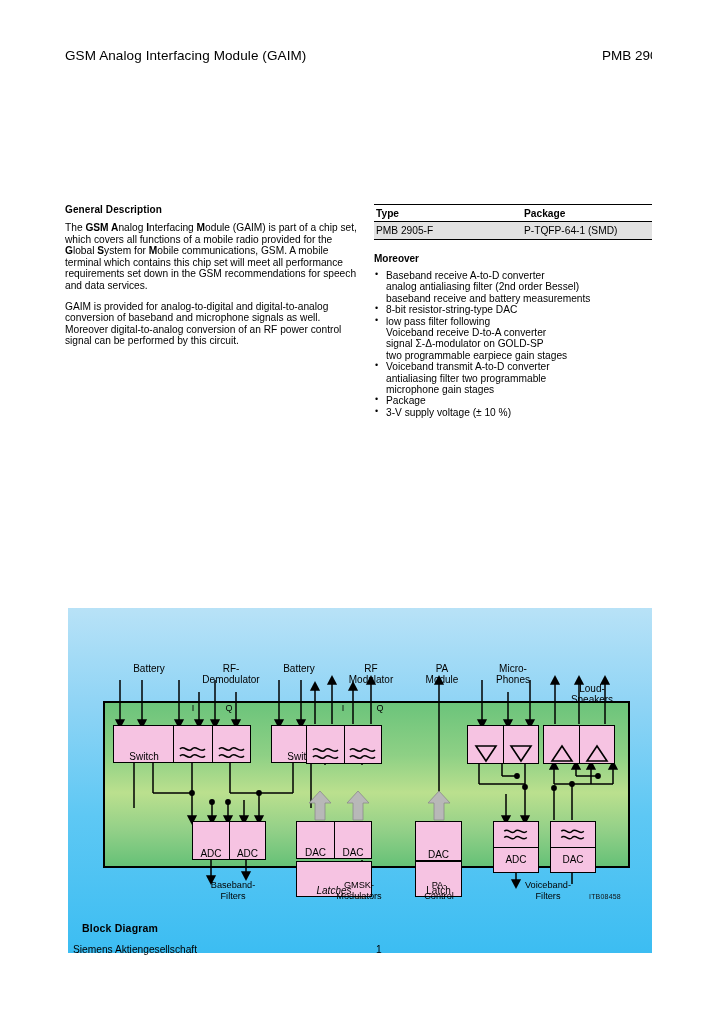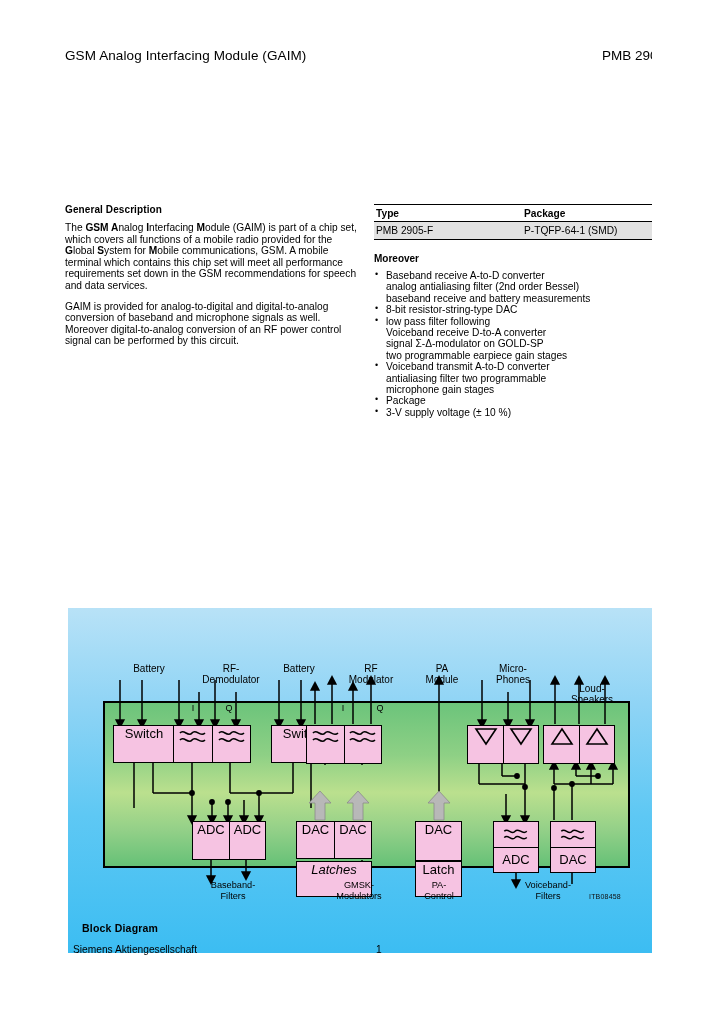--- a/index.html
+++ b/index.html
@@ -47,21 +47,21 @@
   
   .blab{position:absolute;text-align:center;font-size:9.2px;line-height:10.6px;color:#000;}
 
   
   .chip{position:absolute;left:35px;top:93px;width:527px;height:167px;
         background:linear-gradient(to bottom,#6cc47b 0%,#8ed085 32%,#bbe08e 55%,#93d088 78%,#66c177 100%);
         border:2px solid #000;box-sizing:border-box;}
 
   
   .blk{position:absolute;background:#f6c3e2;border:1.6px solid #000;box-sizing:border-box;
-       font-size:13px;display:flex;align-items:flex-start;justify-content:center;color:#000;}
+       font-size:10px;display:flex;align-items:flex-end;justify-content:center;color:#000;}
   .blk.nb-r{border-right:none;}
   .blk.split{flex-direction:column;padding:0;}
   .blk .half{flex:1 1 50%;width:100%;display:flex;align-items:center;justify-content:center;}
   .blk .half.top{border-bottom:1.6px solid #000;}
 
   svg.wires{position:absolute;left:0;top:0;width:597px;height:345px;overflow:visible;}
   svg.filt{display:block;}
   .tri{display:block;}
 </style>
 </head>

